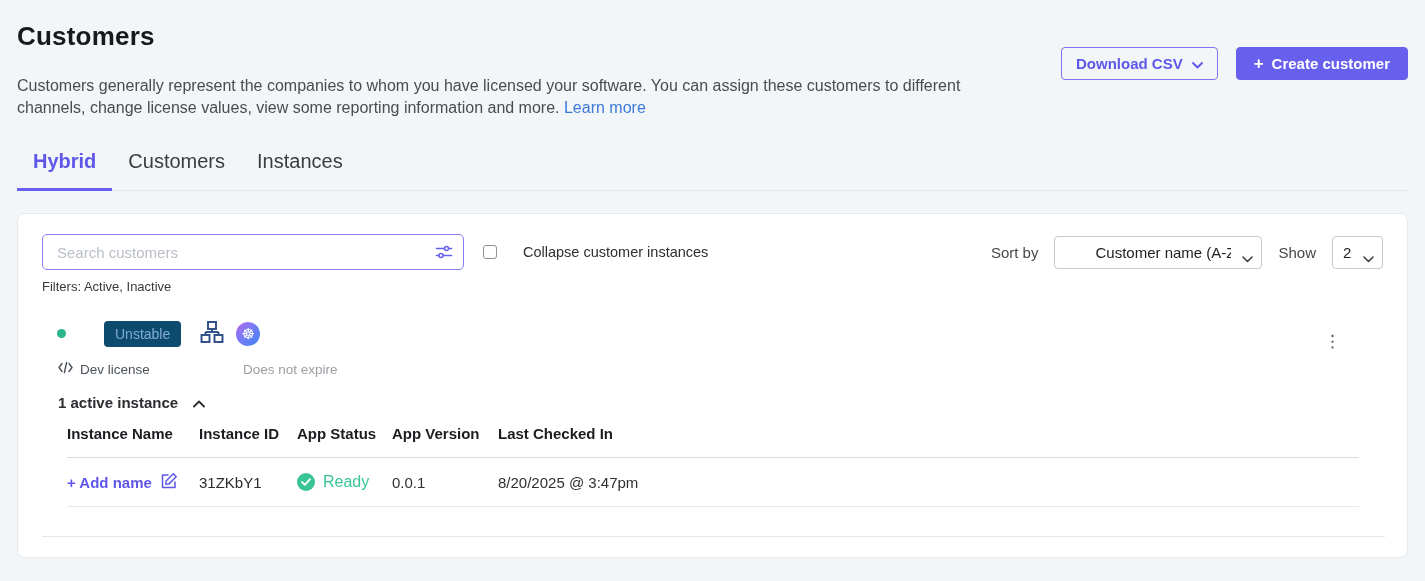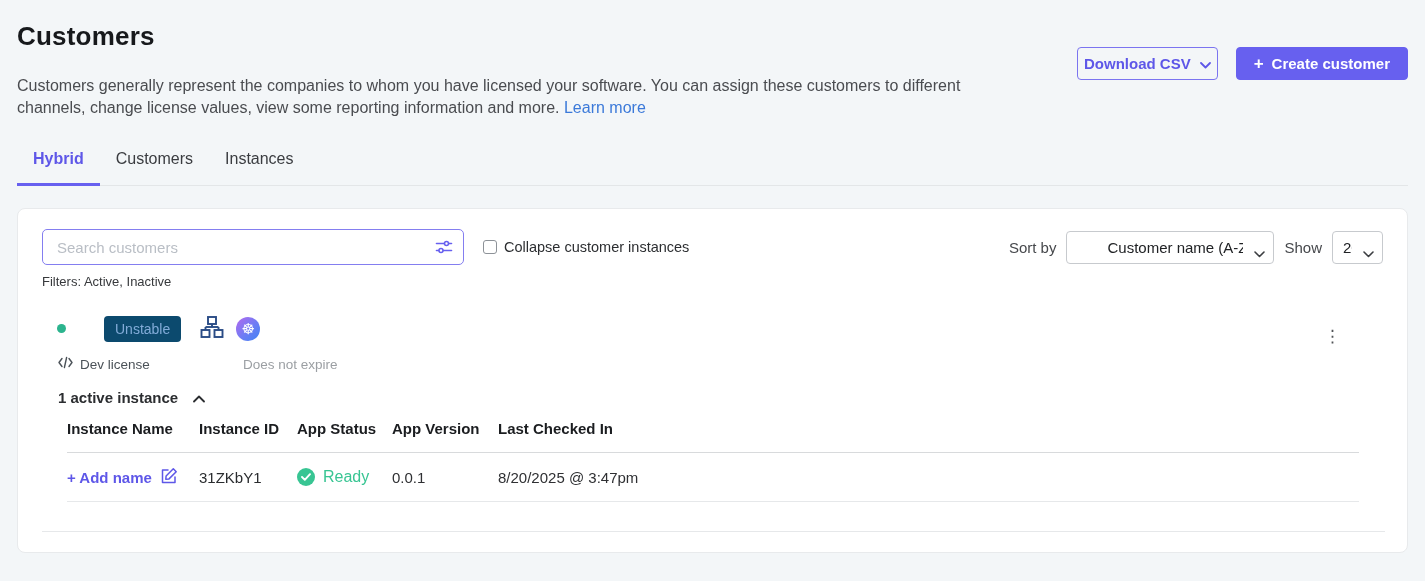--- a/index.html
+++ b/index.html
@@ -11,43 +11,43 @@
   }
   .page { padding: 0 17px; }
 
   
   .header-row { display: flex; justify-content: space-between; align-items: flex-start; padding-top: 21px; }
   .page-title { font-size: 26px; font-weight: 700; color: #17191c; letter-spacing: .2px; }
   .page-desc { margin-top: 23px; font-size: 16px; line-height: 22px; color: #4a4c50; max-width: 980px; }
   .page-desc a { color: #3b79d9; text-decoration: none; }
   .header-actions { display: flex; gap: 18px; margin-top: 26px; flex-shrink: 0; }
   .btn { height: 33px; border-radius: 4px; font-size: 15px; font-weight: 700; display: inline-flex; align-items: center; cursor: pointer; font-family: "Liberation Sans", sans-serif; }
-  .btn-outline { background: transparent; border: 1px solid #7b74f0; color: #5e57e8; padding: 0 6px; gap: 9px; }
+  .btn-outline { background: transparent; border: 1px solid #7b74f0; color: #5e57e8; padding: 0 14px; gap: 9px; }
   .btn-primary { background: #6760ef; border: 1px solid #6760ef; color: #ffffff; padding: 0 17px; gap: 8px; }
   .btn-primary .plus { font-size: 17px; font-weight: 700; line-height: 1; }
   .chev { display: inline-block; }
 
   
   .tabs { display: flex; margin-top: 31px; border-bottom: 1px solid #e3e6e8; }
-  .tab { padding: 0 16px 15px 16px; font-size: 16px; color: #3a3c40; cursor: pointer; border-bottom: 3px solid transparent; margin-bottom: -1px; }
+  .tab { padding: 0 16px 15px 16px; font-size: 20px; color: #3a3c40; cursor: pointer; border-bottom: 3px solid transparent; margin-bottom: -1px; }
   .tab.active { color: #5e57e8; font-weight: 700; border-bottom-color: #6760ef; }
 
   
   .card { margin-top: 22px; background: #fff; border: 1px solid #e8eaec; border-radius: 8px; height: 345px; padding: 20px 24px; position: relative; }
 
   
   .toolbar { display: flex; align-items: center; }
   .search-wrap { position: relative; width: 422px; flex-shrink: 0; }
   .search-input { width: 100%; height: 36px; border: 1px solid #847ef0; border-radius: 5px; padding: 0 62px 0 14px; font-size: 15px; color: #2f3033; outline: none; font-family: "Liberation Sans", sans-serif; }
   .search-input::placeholder { color: #b9bec5; }
   .search-filter-ic { position: absolute; right: 10px; top: 8px; cursor: pointer; }
-  .collapse-wrap { display: flex; align-items: center; gap: 7px; margin-left: 19px; }
+  .collapse-wrap { display: flex; align-items: center; gap: 26px; margin-left: 19px; }
   .collapse-wrap input[type=checkbox] { appearance: none; width: 14px; height: 14px; border: 1px solid #8d9298; border-radius: 3px; background: #fff; cursor: pointer; }
   .collapse-label { font-size: 14.5px; color: #2c2e31; }
-  .right-controls { margin-left: auto; display: flex; align-items: center; gap: 10px; }
+  .right-controls { margin-left: auto; display: flex; align-items: center; gap: 16px; }
   .ctl-label { font-size: 15px; color: #46484c; }
   .select-wrap { position: relative; display: inline-block; }
   .select-wrap select { appearance: none; -webkit-appearance: none; height: 33px; border: 1px solid #c7cace; border-radius: 4px; background: #fff; font-size: 15px; color: #202225; padding: 0 30px 0 10px; cursor: pointer; font-family: "Liberation Sans", sans-serif; outline: none; }
   .select-wrap .sel-chev { position: absolute; right: 9px; top: 13px; pointer-events: none; }
   .sort-select select { width: 208px; padding-left: 40px; }
   .show-select select { width: 51px; }
 
   .filters-line { margin-top: 9px; font-size: 13px; color: #37393c; }
 
   

